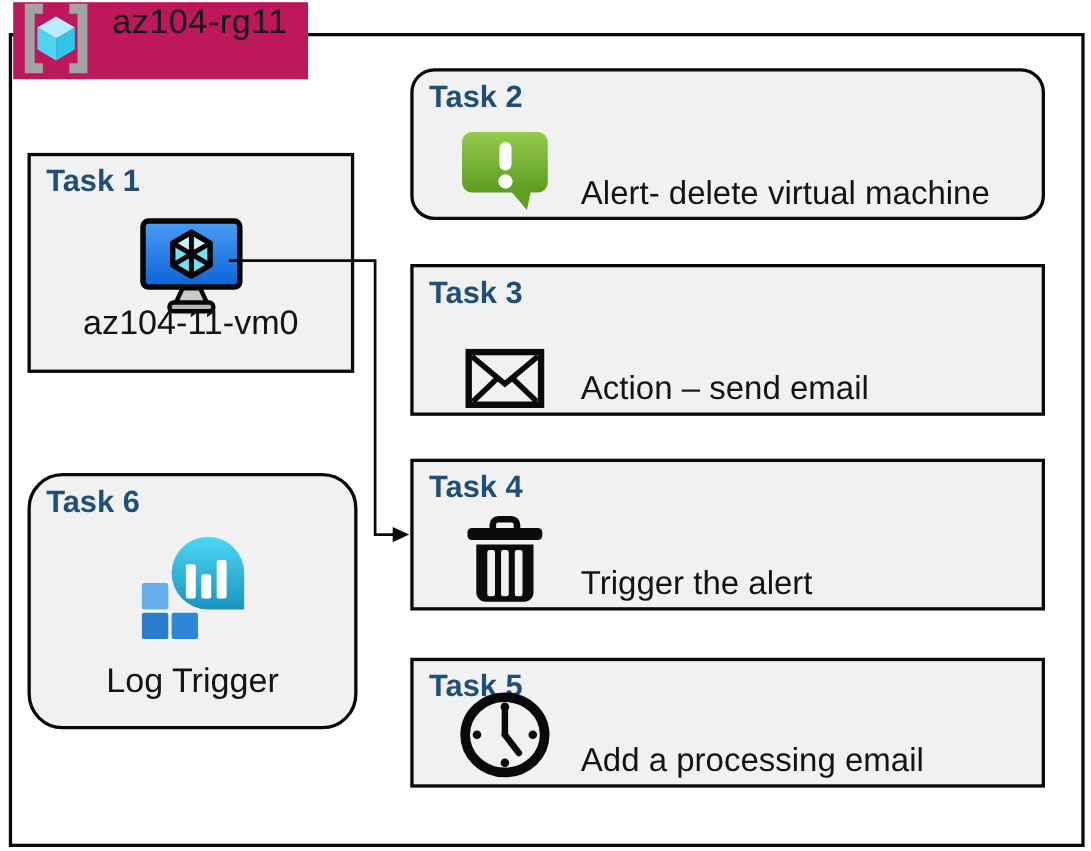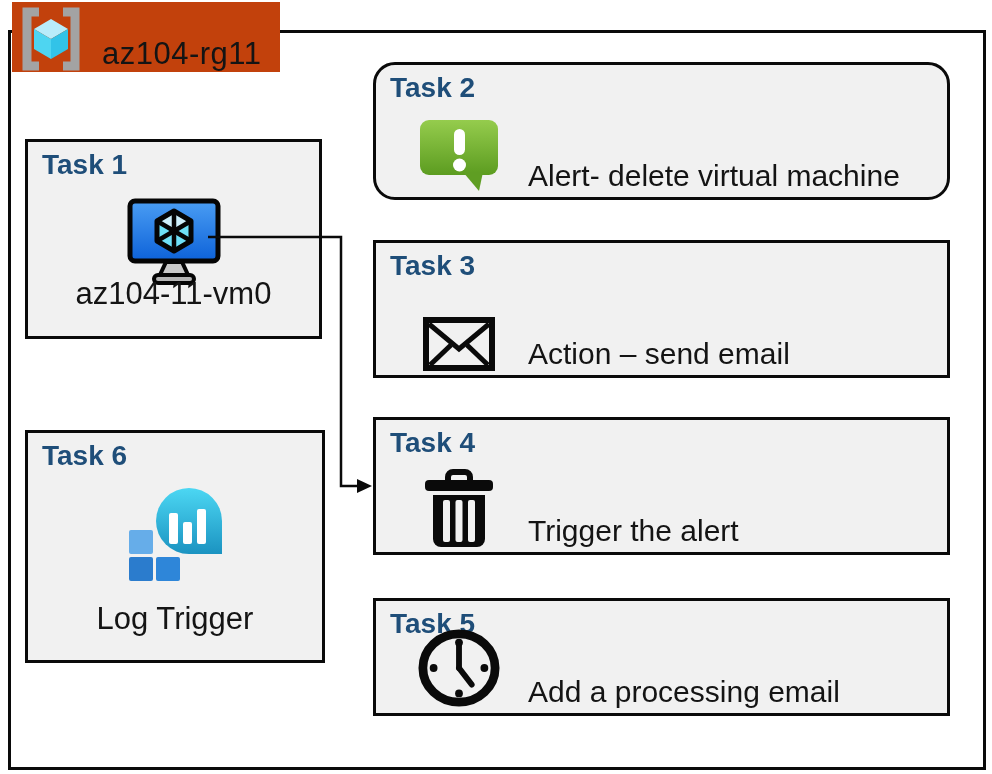--- a/index.html
+++ b/index.html
@@ -3,22 +3,22 @@
 <meta charset="utf-8">
 <style>
   * { margin:0; padding:0; box-sizing:border-box; }
   body { background:#fff; font-family:"Liberation Sans", sans-serif; }
   .canvas { position:relative; width:992px; height:774px; background:#fff; overflow:hidden; }
 
   .rg-border { position:absolute; left:8px; top:30px; width:978px; height:740px;
                border:3px solid #0a0a0a; background:transparent; }
 
   .rg-header { position:absolute; left:12px; top:2px; height:70px; z-index:3;
-               display:flex; align-items:flex-end; gap:16px;
-               background:#c2410c; padding:0 18px 0 4px; }
+               display:flex; align-items:flex-start; gap:16px;
+               background:#be185d; padding:0 18px 0 4px; }
   .rg-title { font-size:31px; color:#141414; letter-spacing:0.5px; }
 
   .tbox { position:absolute; background:#f1f1f1; border:3px solid #0a0a0a; z-index:2; }
   .tbox-header { position:absolute; top:7px; left:14px; font-size:28px; font-weight:700;
                  color:#1f4e79; }
 
   
   .tbox-left .icon-slot { position:absolute; left:0; right:0; display:flex; justify-content:center; }
   .tbox-left .tbox-label { position:absolute; left:0; right:0; text-align:center;
                            font-size:31px; color:#141414; }
@@ -73,21 +73,21 @@
           <line x1="47" y1="33" x2="30" y2="43"></line>
             <line x1="47" y1="33" x2="30" y2="23"></line>
         </g>
         <polygon points="39,64 55,64 62,79 32,79" fill="#c9c9c9" stroke="#050505" stroke-width="4"></polygon>
         <rect x="27" y="77" width="40" height="8" rx="4" fill="#b5b5b5" stroke="#050505" stroke-width="4"></rect>
       </svg>
     </div>
     <div class="tbox-label" style="bottom:24px;">az104-11-vm0</div>
   </div>
 
-  <div class="tbox tbox-left" style="left:25px; top:430px; width:300px; height:233px;">
+  <div class="tbox tbox-left" style="left:25px; top:430px; width:300px; height:233px;border-radius:32px;">
     <div class="tbox-header">Task 6</div>
     <div class="icon-slot" style="top:55px;">
       <svg width="100" height="94" viewBox="0 0 100 94">
         <defs>
           <linearGradient id="logteal" x1="0" y1="0" x2="0" y2="1">
             <stop offset="0" stop-color="#4cd7f3"></stop>
               <stop offset="1" stop-color="#1b93c1"></stop>
           </linearGradient>
         </defs>
         <path d="M97,66 L97,33 A33,33 0 0 0 64,0 A33,33 0 0 0 31,33 A33,33 0 0 0 64,66 Z" fill="url(#logteal)"></path>

